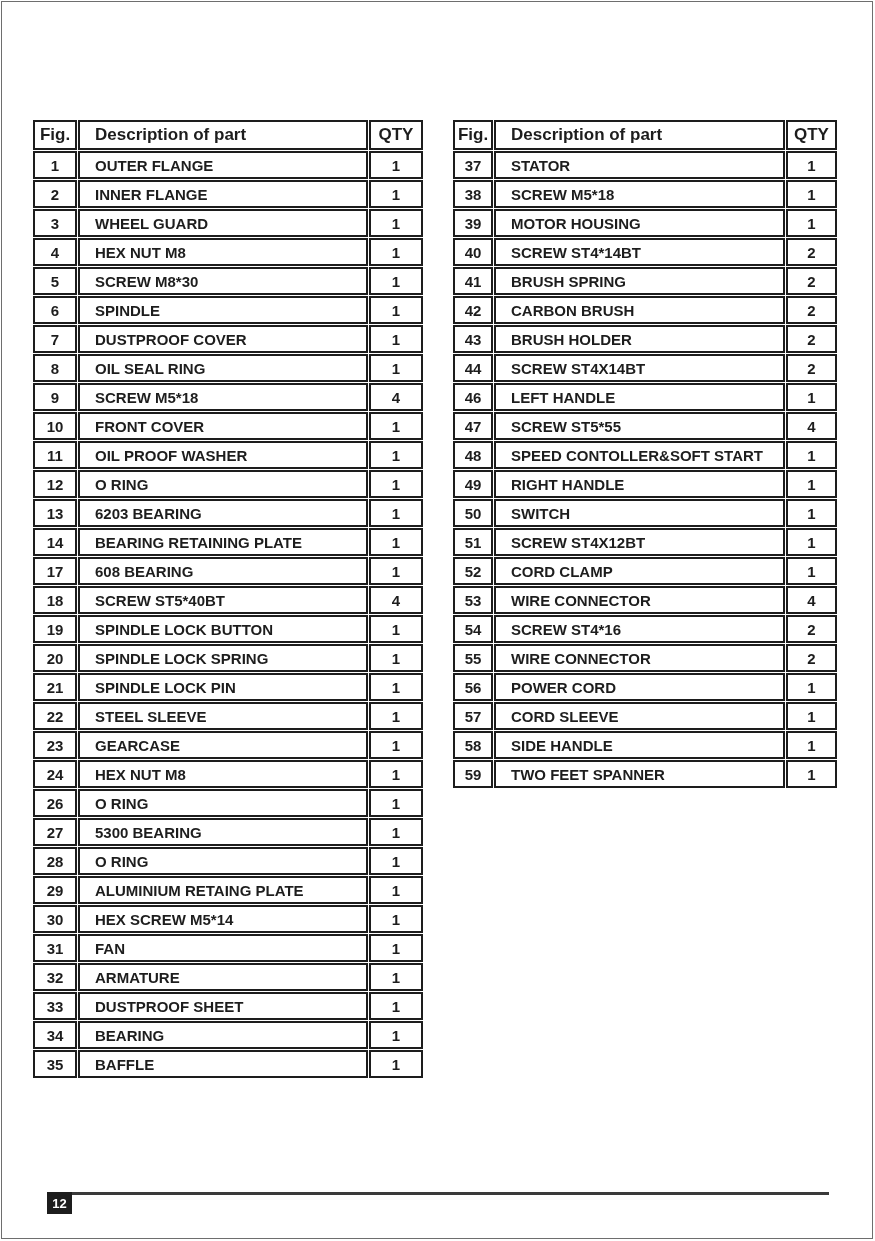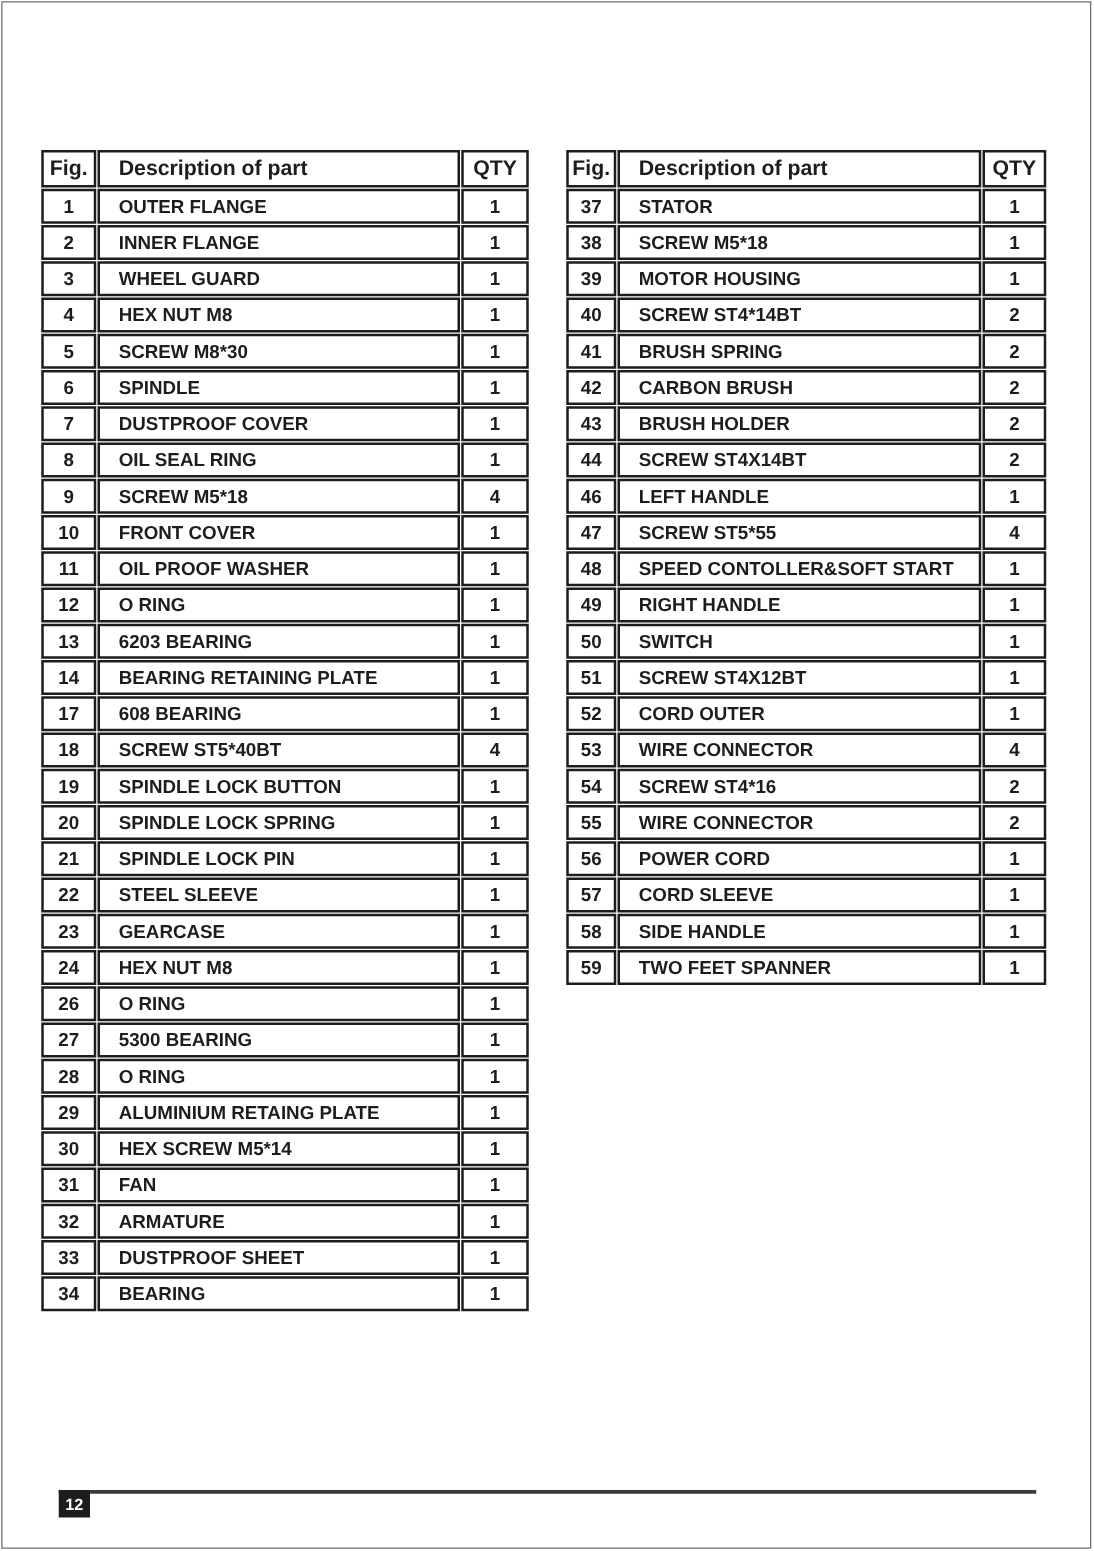--- a/index.html
+++ b/index.html
@@ -250,20 +250,25 @@
         <tr>
           <td class="fig">33</td>
           <td class="desc">DUSTPROOF SHEET</td>
           <td class="qty">1</td>
         </tr>
         <tr>
           <td class="fig">34</td>
           <td class="desc">BEARING</td>
           <td class="qty">1</td>
         </tr>
+        <tr>
+          <td class="fig">35</td>
+          <td class="desc">BAFFLE</td>
+          <td class="qty">1</td>
+        </tr>
       </tbody>
   </table>
 
   <table class="parts parts-right">
     <colgroup>
         <col class="c-fig">
         <col class="c-desc">
         <col class="c-qty">
       </colgroup>
     <thead>
@@ -339,21 +344,21 @@
           <td class="desc">SWITCH</td>
           <td class="qty">1</td>
         </tr>
         <tr>
           <td class="fig">51</td>
           <td class="desc">SCREW ST4X12BT</td>
           <td class="qty">1</td>
         </tr>
         <tr>
           <td class="fig">52</td>
-          <td class="desc">CORD OUTER</td>
+          <td class="desc">CORD CLAMP</td>
           <td class="qty">1</td>
         </tr>
         <tr>
           <td class="fig">53</td>
           <td class="desc">WIRE CONNECTOR</td>
           <td class="qty">4</td>
         </tr>
         <tr>
           <td class="fig">54</td>
           <td class="desc">SCREW ST4*16</td>

